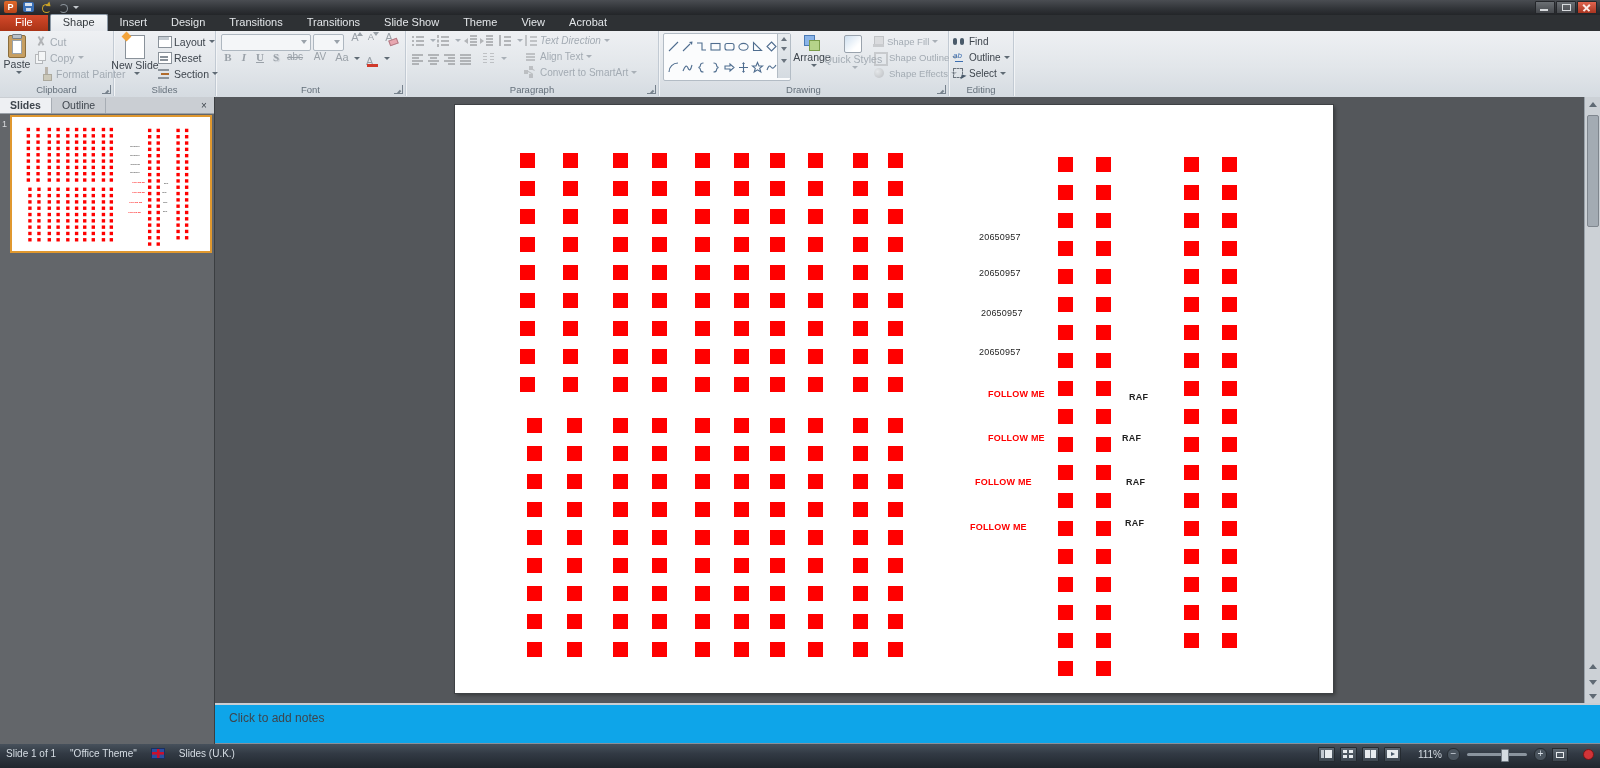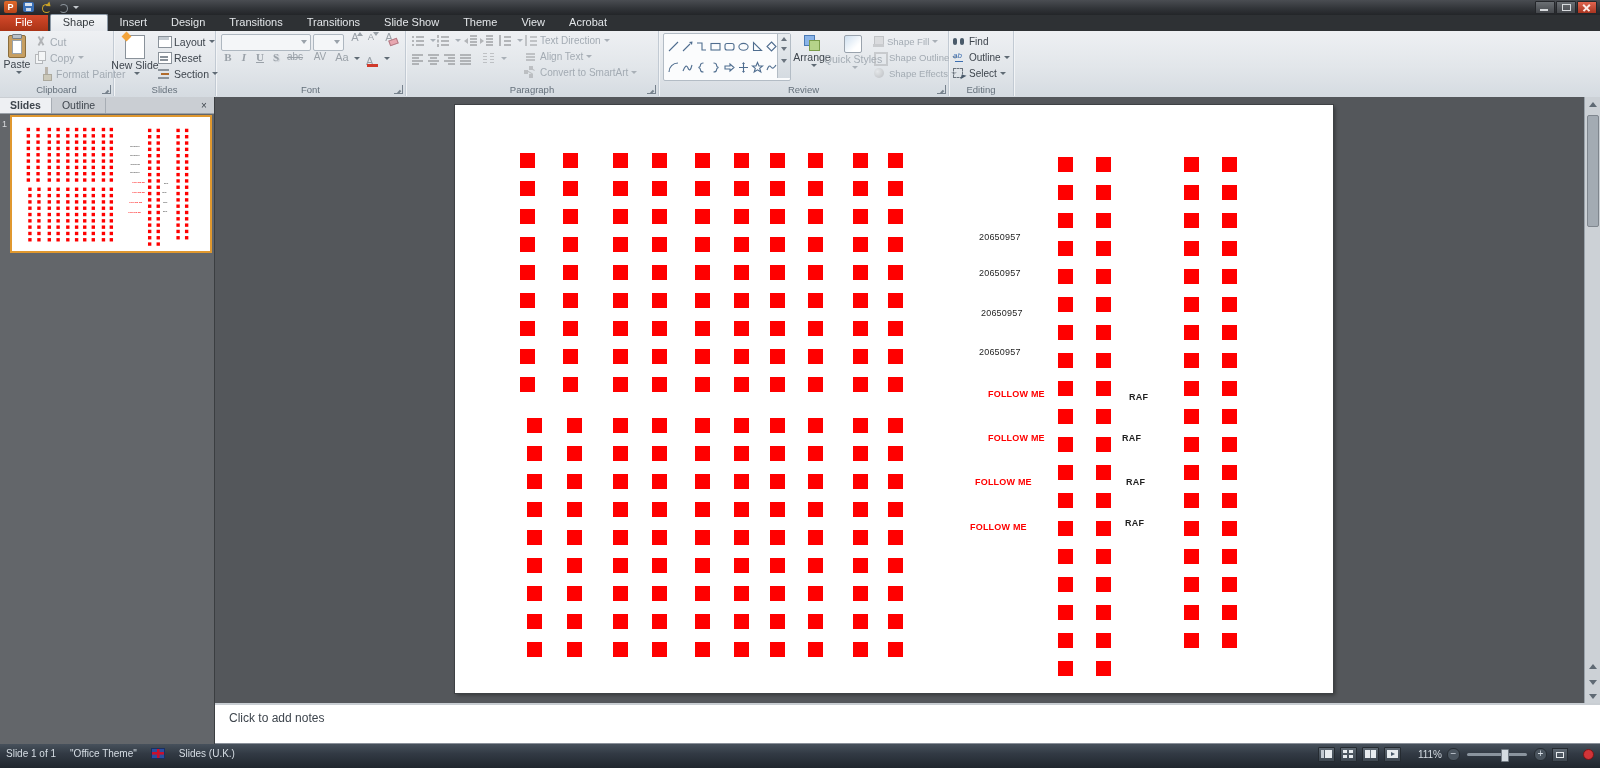--- a/index.html
+++ b/index.html
@@ -164,21 +164,21 @@
   .sq{position:absolute;}
   .decal-text{position:absolute;white-space:nowrap;font-family:"Liberation Sans",sans-serif;letter-spacing:.2px;}
   .vscroll{position:absolute;right:0;top:0;width:15px;height:100%;background:#ccd1d6;border-left:1px solid #9aa2aa;}
   .vthumb{position:absolute;left:2px;top:18px;width:10px;height:110px;background:#a3abb3;border:1px solid #7f868e;border-radius:2px;}
   .sb-btn{position:absolute;left:0;width:15px;height:14px;display:flex;align-items:center;justify-content:center;}
   .sb-up{top:0;} .sb-prev{bottom:30px;} .sb-next{bottom:14px;} .sb-dn{bottom:0;}
   .tri-up{width:0;height:0;border-left:4px solid transparent;border-right:4px solid transparent;border-bottom:5px solid #5f6a74;}
   .tri-dn{width:0;height:0;border-left:4px solid transparent;border-right:4px solid transparent;border-top:5px solid #5f6a74;}
 
   
-  .notes{position:absolute;left:215px;top:703px;width:1385px;height:41px;background:#ffffff;
+  .notes{position:absolute;left:215px;top:703px;width:1385px;height:41px;background:#0ea5e9;
     border-top:2px solid #c9ced3;box-shadow:0 -3px 0 #8a9099 inset;text-align:right;}
   .notes span{position:absolute;left:14px;top:6px;font-size:12px;color:#3e454d;}
 
   
   .statusbar{position:absolute;left:0;top:744px;width:1600px;height:24px;
     background:linear-gradient(180deg,#47515c 0%,#323a44 40%,#20262d 100%);color:#d6dde4;font-size:10px;}
   .sb-left{position:absolute;left:6px;top:4px;display:flex;align-items:center;gap:14px;}
   .sb-right{position:absolute;right:6px;top:3px;display:flex;align-items:center;gap:5px;}
   .flag{width:12px;height:9px;background:
     linear-gradient(#c8102e,#c8102e) 0 3.2px/12px 2.6px no-repeat,
@@ -334,21 +334,21 @@
     <div class="smallbtn disabled" style="left:37px;top:20px;">
         <span class="mi ali i-al-r"></span>
       </div>
     <div class="smallbtn disabled" style="left:53px;top:20px;">
         <span class="mi ali i-al-j"></span>
       </div>
     <div class="smallbtn disabled" style="left:76px;top:20px;">
       <span class="mi i-cols"></span>
         <span class="arw"></span>
     </div>
-    <div class="smallbtn disabled" style="left:118px;top:2px;font-size:10px;">
+    <div class="smallbtn disabled" style="left:118px;top:2px;font-size:10px;font-style:italic;">
       <span class="mi i-td"></span>
       <span class="lbl">Text Direction</span>
       <span class="arw"></span>
     </div>
     <div class="smallbtn disabled" style="left:118px;top:18px;font-size:10px;">
       <span class="mi i-at"></span>
       <span class="lbl">Align Text</span>
       <span class="arw"></span>
     </div>
     <div class="smallbtn disabled" style="left:118px;top:34px;font-size:10px;">
@@ -477,21 +477,21 @@
       <span class="lbl">Shape Outline</span>
       <span class="arw"></span>
     </div>
     <div class="smallbtn disabled" style="left:214px;top:35px;font-size:9.5px;">
       <span class="mi">
           <span class="i-se" style="display:block;margin:1px;"></span>
         </span>
       <span class="lbl">Shape Effects</span>
       <span class="arw"></span>
     </div>
-    <div class="group-label">Review</div>
+    <div class="group-label">Drawing</div>
     <span class="dlg"></span>
   </div>
 
   <div class="group" style="left:949px;width:64px;">
     <div class="smallbtn" style="left:4px;top:3px;font-size:10px;">
       <span class="mi i-find"></span>
       <span class="lbl">Find</span>
     </div>
     <div class="smallbtn" style="left:4px;top:19px;font-size:10px;">
       <span class="mi i-repl"></span>

